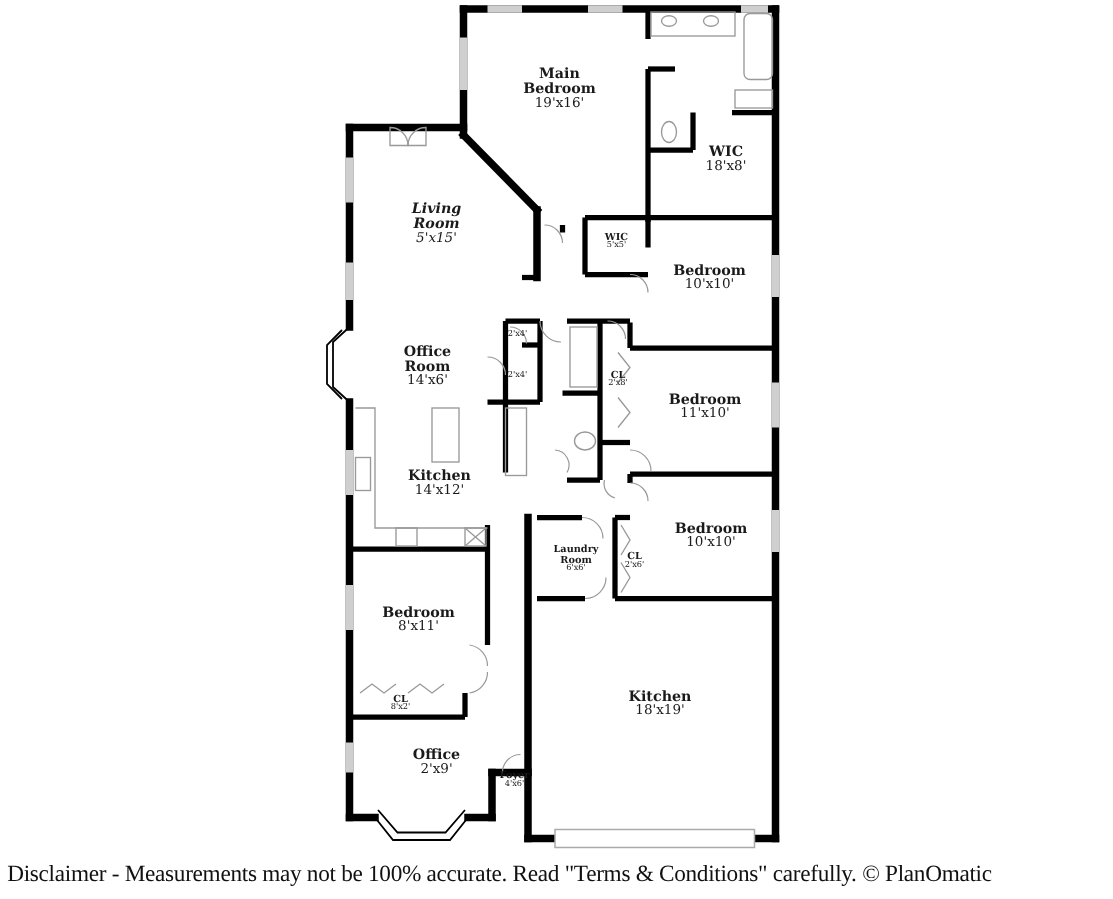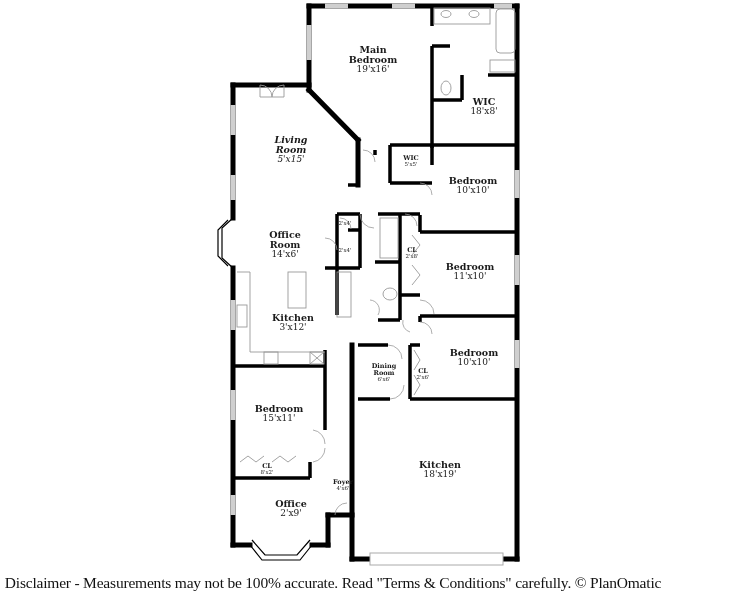--- a/index.html
+++ b/index.html
@@ -217,55 +217,55 @@
   <span class="dim">2'x8'</span>
 </div>
 
 <div class="room-label" style="left:470px;top:272px;">
   <span class="name">Bedroom</span>
   <span class="dim">11'x10'</span>
 </div>
 
 <div class="room-label" style="left:293px;top:323px;">
   <span class="name">Kitchen</span>
-  <span class="dim">3'x12'</span>
+  <span class="dim">14'x12'</span>
 </div>
 
 <div class="room-label small" style="left:384px;top:373px;">
-  <span class="name">Dining</span>
+  <span class="name">Laundry</span>
   <span class="name">Room</span>
   <span class="dim">6'x6'</span>
 </div>
 
 <div class="room-label small" style="left:423px;top:374px;">
   <span class="name">CL</span>
   <span class="dim">2'x6'</span>
 </div>
 
 <div class="room-label" style="left:474px;top:358px;">
   <span class="name">Bedroom</span>
   <span class="dim">10'x10'</span>
 </div>
 
 <div class="room-label" style="left:279px;top:414px;">
   <span class="name">Bedroom</span>
-  <span class="dim">15'x11'</span>
+  <span class="dim">8'x11'</span>
 </div>
 
 <div class="room-label small" style="left:267px;top:469px;">
   <span class="name">CL</span>
   <span class="dim">8'x2'</span>
 </div>
 
 <div class="room-label" style="left:440px;top:470px;">
   <span class="name">Kitchen</span>
   <span class="dim">18'x19'</span>
 </div>
 
-<div class="room-label small" style="left:343px;top:485px;">
+<div class="room-label small" style="left:343px;top:520px;">
   <span class="name">Foyer</span>
   <span class="dim">4'x6'</span>
 </div>
 
 <div class="room-label" style="left:291px;top:509px;">
   <span class="name">Office</span>
   <span class="dim">2'x9'</span>
 </div>
 
 <div id="disclaimer">Disclaimer - Measurements may not be 100% accurate. Read "Terms &amp; Conditions" carefully. © PlanOmatic</div>

